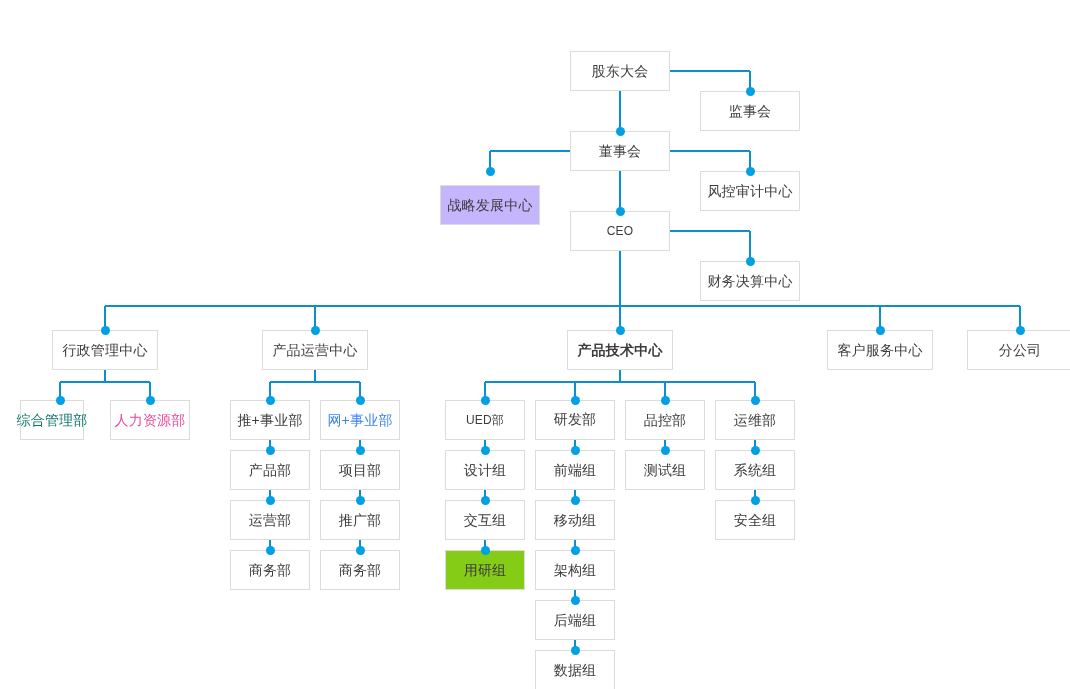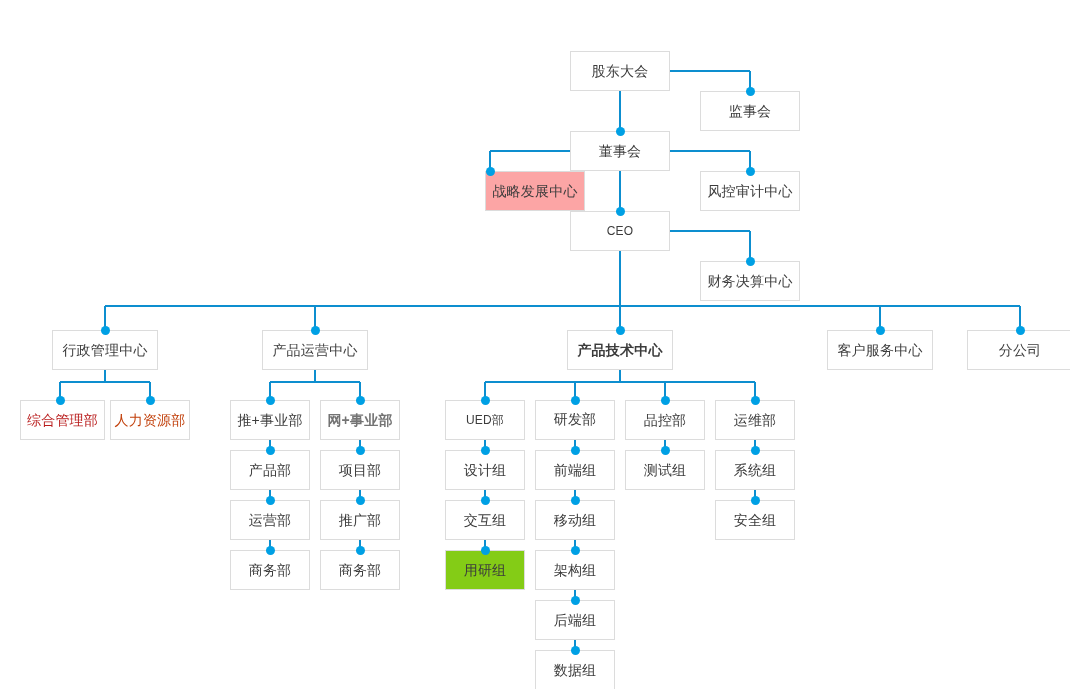--- a/index.html
+++ b/index.html
@@ -150,21 +150,21 @@
   <div id="node-layer">
       <div class="node" style="left: 570px; top: 51px; width: 100px; height: 40px; border-color: rgb(220, 220, 220); background: rgb(255, 255, 255); color: rgb(60, 60, 60);">
         <span>股东大会</span>
       </div>
       <div class="node" style="left: 700px; top: 91px; width: 100px; height: 40px; border-color: rgb(220, 220, 220); background: rgb(255, 255, 255); color: rgb(60, 60, 60);">
         <span>监事会</span>
       </div>
       <div class="node" style="left: 570px; top: 131px; width: 100px; height: 40px; border-color: rgb(220, 220, 220); background: rgb(255, 255, 255); color: rgb(60, 60, 60);">
         <span>董事会</span>
       </div>
-      <div class="node" style="left: 440px; top: 171px; width: 100px; height: 40px; border-color: rgb(220, 220, 220); background: #fca5a5; color: rgb(60, 60, 60); margin-left: 45px;">
+      <div class="node" style="left: 440px; top: 185px; width: 100px; height: 40px; border-color: rgb(220, 220, 220); background: #c4b5fd; color: rgb(60, 60, 60);">
         <span>战略发展中心</span>
       </div>
       <div class="node" style="left: 700px; top: 171px; width: 100px; height: 40px; border-color: rgb(220, 220, 220); background: rgb(255, 255, 255); color: rgb(60, 60, 60);">
         <span>风控审计中心</span>
       </div>
       <div class="node latin" style="left: 570px; top: 211px; width: 100px; height: 40px; border-color: rgb(220, 220, 220); background: rgb(255, 255, 255); color: rgb(60, 60, 60);">
         <span>CEO</span>
       </div>
       <div class="node" style="left: 700px; top: 261px; width: 100px; height: 40px; border-color: rgb(220, 220, 220); background: rgb(255, 255, 255); color: rgb(60, 60, 60);">
         <span>财务决算中心</span>
@@ -177,39 +177,39 @@
       </div>
       <div class="node" style="left: 567px; top: 330px; width: 106px; height: 40px; border-color: rgb(220, 220, 220); background: rgb(255, 255, 255); color: rgb(60, 60, 60); font-weight: bold;">
         <span>产品技术中心</span>
       </div>
       <div class="node" style="left: 827px; top: 330px; width: 106px; height: 40px; border-color: rgb(220, 220, 220); background: rgb(255, 255, 255); color: rgb(60, 60, 60);">
         <span>客户服务中心</span>
       </div>
       <div class="node" style="left: 967px; top: 330px; width: 106px; height: 40px; border-color: rgb(220, 220, 220); background: rgb(255, 255, 255); color: rgb(60, 60, 60);">
         <span>分公司</span>
       </div>
-      <div class="node" style="left: 20px; top: 400px; width: 85px; height: 40px; border-color: rgb(220, 220, 220); background: rgb(255, 255, 255); color: #b91c1c;">
+      <div class="node" style="left: 20px; top: 400px; width: 64px; height: 40px; border-color: rgb(220, 220, 220); background: rgb(255, 255, 255); color: #0f766e;">
         <span>综合管理部</span>
       </div>
-      <div class="node" style="left: 110px; top: 400px; width: 80px; height: 40px; border-color: rgb(220, 220, 220); background: rgb(255, 255, 255); color: #c2410c;">
+      <div class="node" style="left: 110px; top: 400px; width: 80px; height: 40px; border-color: rgb(220, 220, 220); background: rgb(255, 255, 255); color: #ec4899;">
         <span>人力资源部</span>
       </div>
       <div class="node" style="left: 230px; top: 400px; width: 80px; height: 40px; border-color: rgb(220, 220, 220); background: rgb(255, 255, 255); color: rgb(60, 60, 60);">
         <span>推+事业部</span>
       </div>
       <div class="node" style="left: 230px; top: 450px; width: 80px; height: 40px; border-color: rgb(220, 220, 220); background: rgb(255, 255, 255); color: rgb(60, 60, 60);">
         <span>产品部</span>
       </div>
       <div class="node" style="left: 230px; top: 500px; width: 80px; height: 40px; border-color: rgb(220, 220, 220); background: rgb(255, 255, 255); color: rgb(60, 60, 60);">
         <span>运营部</span>
       </div>
       <div class="node" style="left: 230px; top: 550px; width: 80px; height: 40px; border-color: rgb(220, 220, 220); background: rgb(255, 255, 255); color: rgb(60, 60, 60);">
         <span>商务部</span>
       </div>
-      <div class="node" style="left: 320px; top: 400px; width: 80px; height: 40px; border-color: rgb(220, 220, 220); background: rgb(255, 255, 255); color: #737373; font-weight: bold;">
+      <div class="node" style="left: 320px; top: 400px; width: 80px; height: 40px; border-color: rgb(220, 220, 220); background: rgb(255, 255, 255); color: #3b82f6;">
         <span>网+事业部</span>
       </div>
       <div class="node" style="left: 320px; top: 450px; width: 80px; height: 40px; border-color: rgb(220, 220, 220); background: rgb(255, 255, 255); color: rgb(60, 60, 60);">
         <span>项目部</span>
       </div>
       <div class="node" style="left: 320px; top: 500px; width: 80px; height: 40px; border-color: rgb(220, 220, 220); background: rgb(255, 255, 255); color: rgb(60, 60, 60);">
         <span>推广部</span>
       </div>
       <div class="node" style="left: 320px; top: 550px; width: 80px; height: 40px; border-color: rgb(220, 220, 220); background: rgb(255, 255, 255); color: rgb(60, 60, 60);">
         <span>商务部</span>

